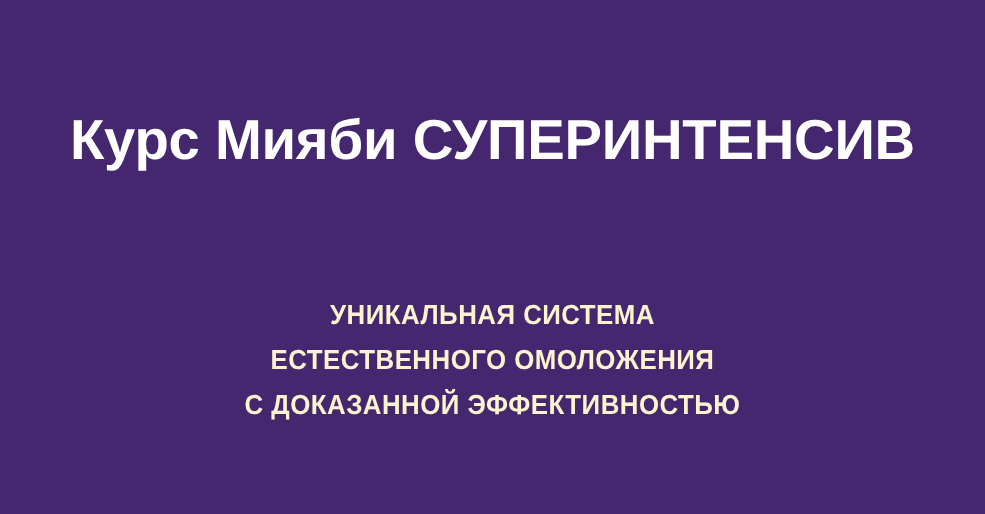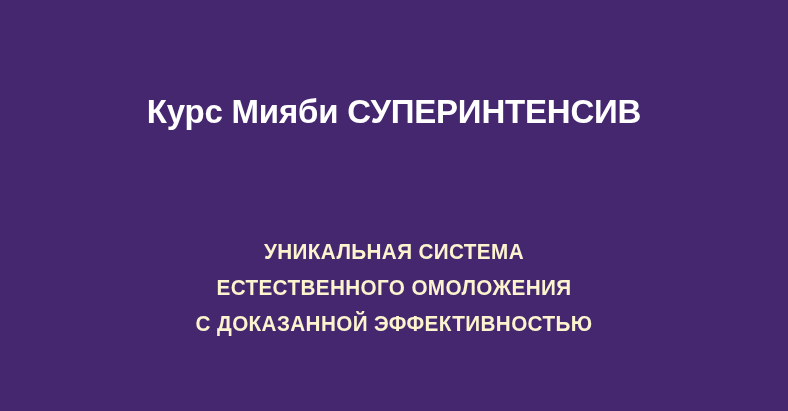--- a/index.html
+++ b/index.html
@@ -30,21 +30,21 @@
     left: 0;
     top: 86px;
     width: 788px;
     text-align: center;
   }
   .slide-title {
     display: block;
     margin: 0;
     padding: 0;
     font-family: "Liberation Sans", "DejaVu Sans", sans-serif;
-    font-size: 33px;
+    font-size: 45px;
     font-weight: 700;
     line-height: 52px;
     color: #FFFFFF;
     letter-spacing: -0.2px;
     white-space: nowrap;
   }
 
   
   .subtitle-block {
     position: absolute;

